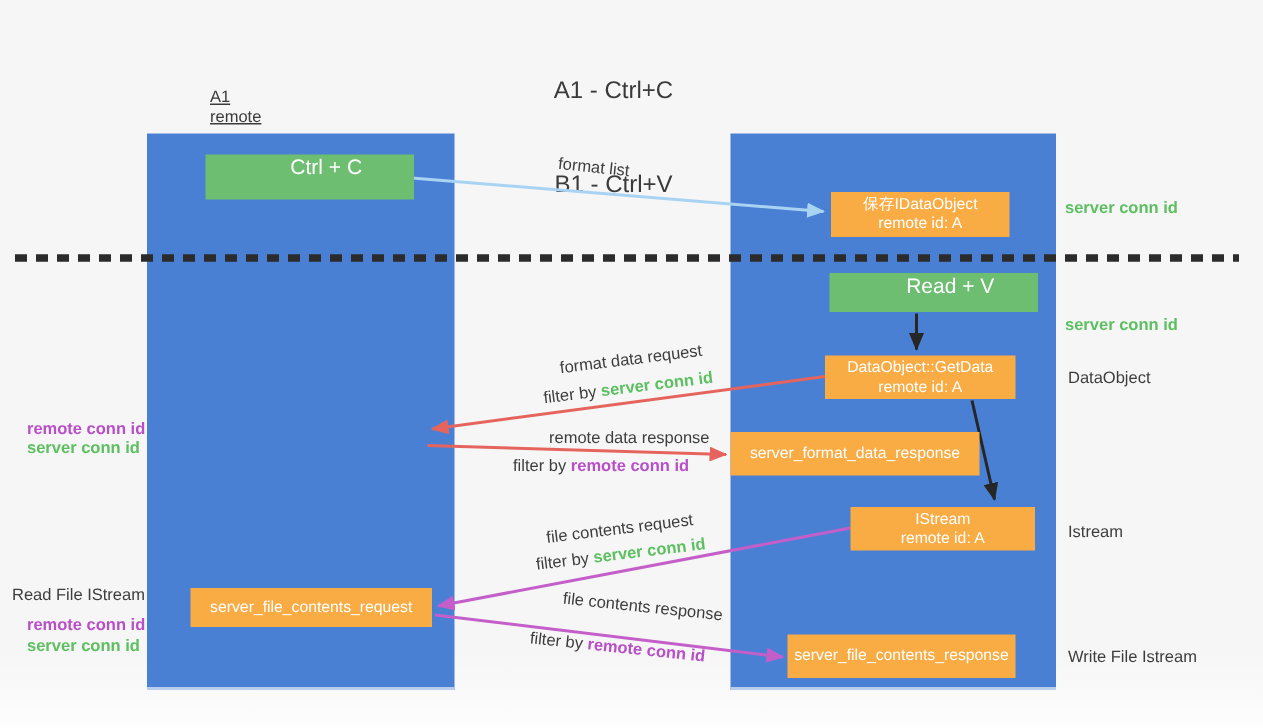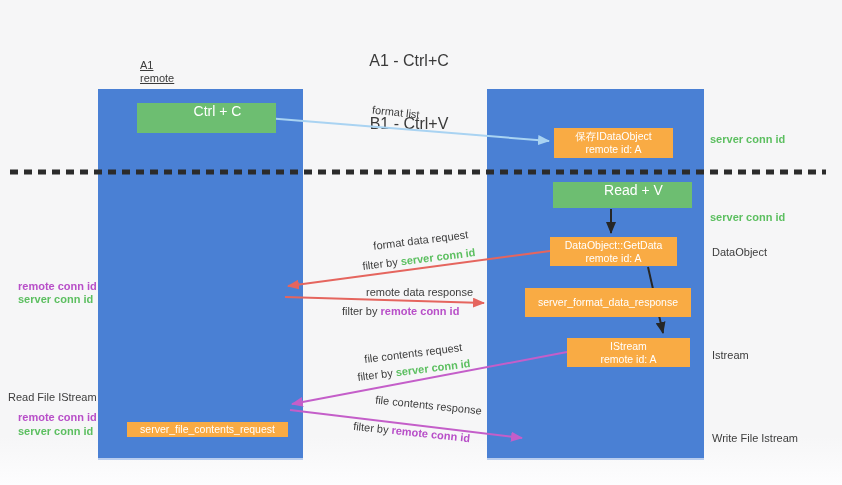--- a/index.html
+++ b/index.html
@@ -84,29 +84,32 @@
   </div>
 
   <div class="orangebox" style="left:554px; top:128px; width:119px; height:30px;">
     <div>保存IDataObject</div>
     <div>remote id: A</div>
   </div>
   <div class="orangebox" style="left:550px; top:237px; width:127px; height:29px;">
     <div>DataObject::GetData</div>
     <div>remote id: A</div>
   </div>
-  <div class="orangebox" style="left:487px; top:288px; width:166px; height:29px;margin-left:38px;">
+  <div class="orangebox" style="left:487px; top:288px; width:166px; height:29px;">
     <div>server_format_data_response</div>
   </div>
   <div class="orangebox" style="left:567px; top:338px; width:123px; height:29px;">
     <div>IStream</div>
     <div>remote id: A</div>
   </div>
-  <div class="orangebox" style="left:127px; top:392px; width:161px; height:15px;margin-top:30px;">
+  <div class="orangebox" style="left:127px; top:392px; width:161px; height:26px;">
     <div>server_file_contents_request</div>
+  </div>
+  <div class="orangebox" style="left:525px; top:423px; width:152px; height:29px;">
+    <div>server_file_contents_response</div>
   </div>
 
   <div class="lbl rot-dn" style="left:372px; top:106px;">format list</div>
 
   <div class="lbl rot-up" style="left:373px; top:234px;">format data request</div>
   <div class="lbl rot-up" style="left:362px; top:253px;">
     <span>filter by</span>
     <span class="green-t">server conn id</span>
   </div>
 

